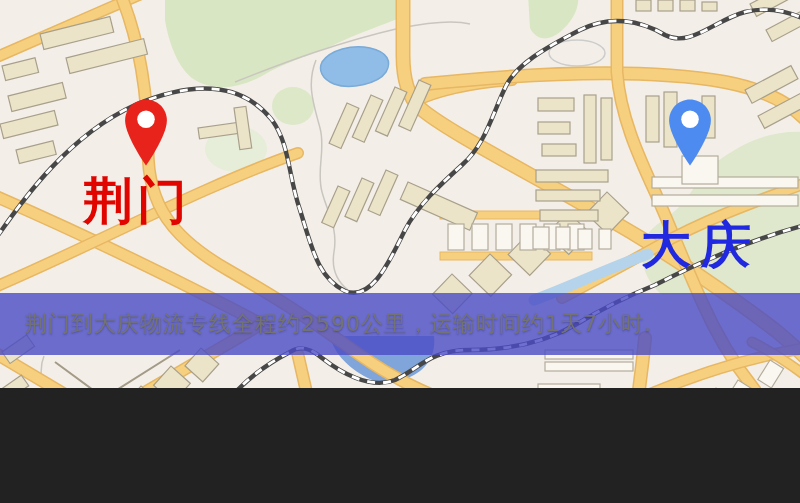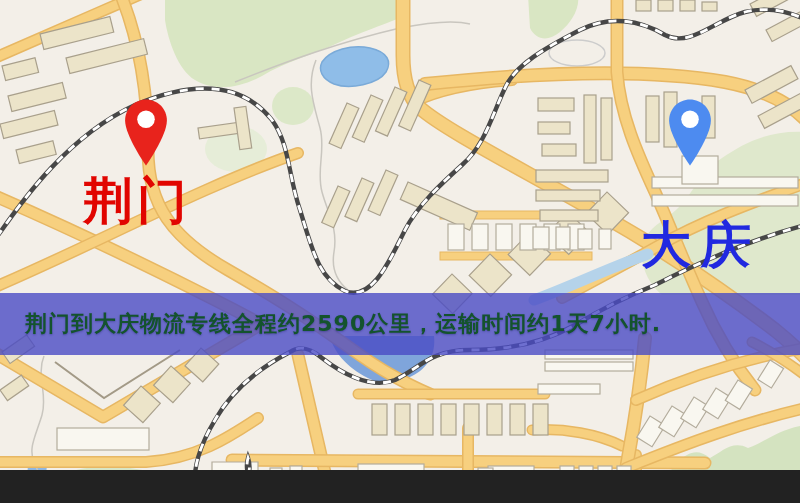--- a/index.html
+++ b/index.html
@@ -1,38 +1,38 @@
 <!DOCTYPE html>
 <html><head>
 <meta charset="utf-8">
 <style>
   html,body{margin:0;padding:0;background:#222;}
-  #stage{position:relative;width:800px;height:470px;overflow:hidden;
+  #stage{position:relative;width:800px;height:388px;overflow:hidden;
          font-family:"DejaVu Sans",sans-serif;background:#f3efe8;}
   #map-svg{position:absolute;left:0;top:0;z-index:1;display:block;}
   
   .grn{stroke:none;}
   .rc{fill:none;stroke:#e7b763;stroke-linecap:round;stroke-linejoin:round;}
   .rf{fill:none;stroke:#f7d07f;stroke-linecap:round;stroke-linejoin:round;}
   .b{fill:#ece4c9;stroke:#a9a08c;stroke-width:1.2;}
   .w{fill:#f9f7f0;stroke:#b3ac9c;stroke-width:1.2;}
   .hole{fill:#f3efe8;stroke:#b3ac9c;stroke-width:1.2;}
   .stream{fill:none;stroke:#c9c6bf;stroke-width:1.5;}
   .rail-base{fill:none;stroke:#474747;stroke-width:4.4;stroke-linecap:round;}
   .rail-dash{fill:none;stroke:#ffffff;stroke-width:2.8;stroke-dasharray:8 8;}
   
   .pin{position:absolute;z-index:4;width:44px;height:71px;}
   .map-label{position:absolute;z-index:5;font-size:50px;font-weight:600;line-height:1;
              white-space:nowrap;}
   #origin-label{left:83px;top:176px;color:#e10500;letter-spacing:4px;}
   #dest-label{left:641px;top:179px;color:#2129e0;letter-spacing:10px;margin-top:41px;}
   #banner{position:absolute;left:0;top:293px;width:800px;height:62px;z-index:3;
           background:rgba(74,75,196,0.80);display:flex;align-items:center;}
-  #banner span{color:#14532d;font-size:22px;letter-spacing:1px;padding-left:25px;
-               text-shadow:0 1px 2px rgba(40,40,120,.45);white-space:nowrap;font-weight:bold;}
+  #banner span{color:#737373;font-size:22px;letter-spacing:1px;padding-left:25px;
+               text-shadow:0 1px 2px rgba(40,40,120,.45);white-space:nowrap;}
 </style>
 </head>
 <body>
 
 <div id="stage">
 
   <svg id="map-svg" width="800" height="503" viewBox="0 0 800 503">
     <defs>
       <path id="rd1" d="M-10,60 C40,38 100,12 155,-12"></path>
       <path id="rd2" d="M118,-12 C138,35 148,90 148,150 C148,205 172,238 228,270 C268,293 300,312 360,355 C395,380 430,394 430,394"></path>

